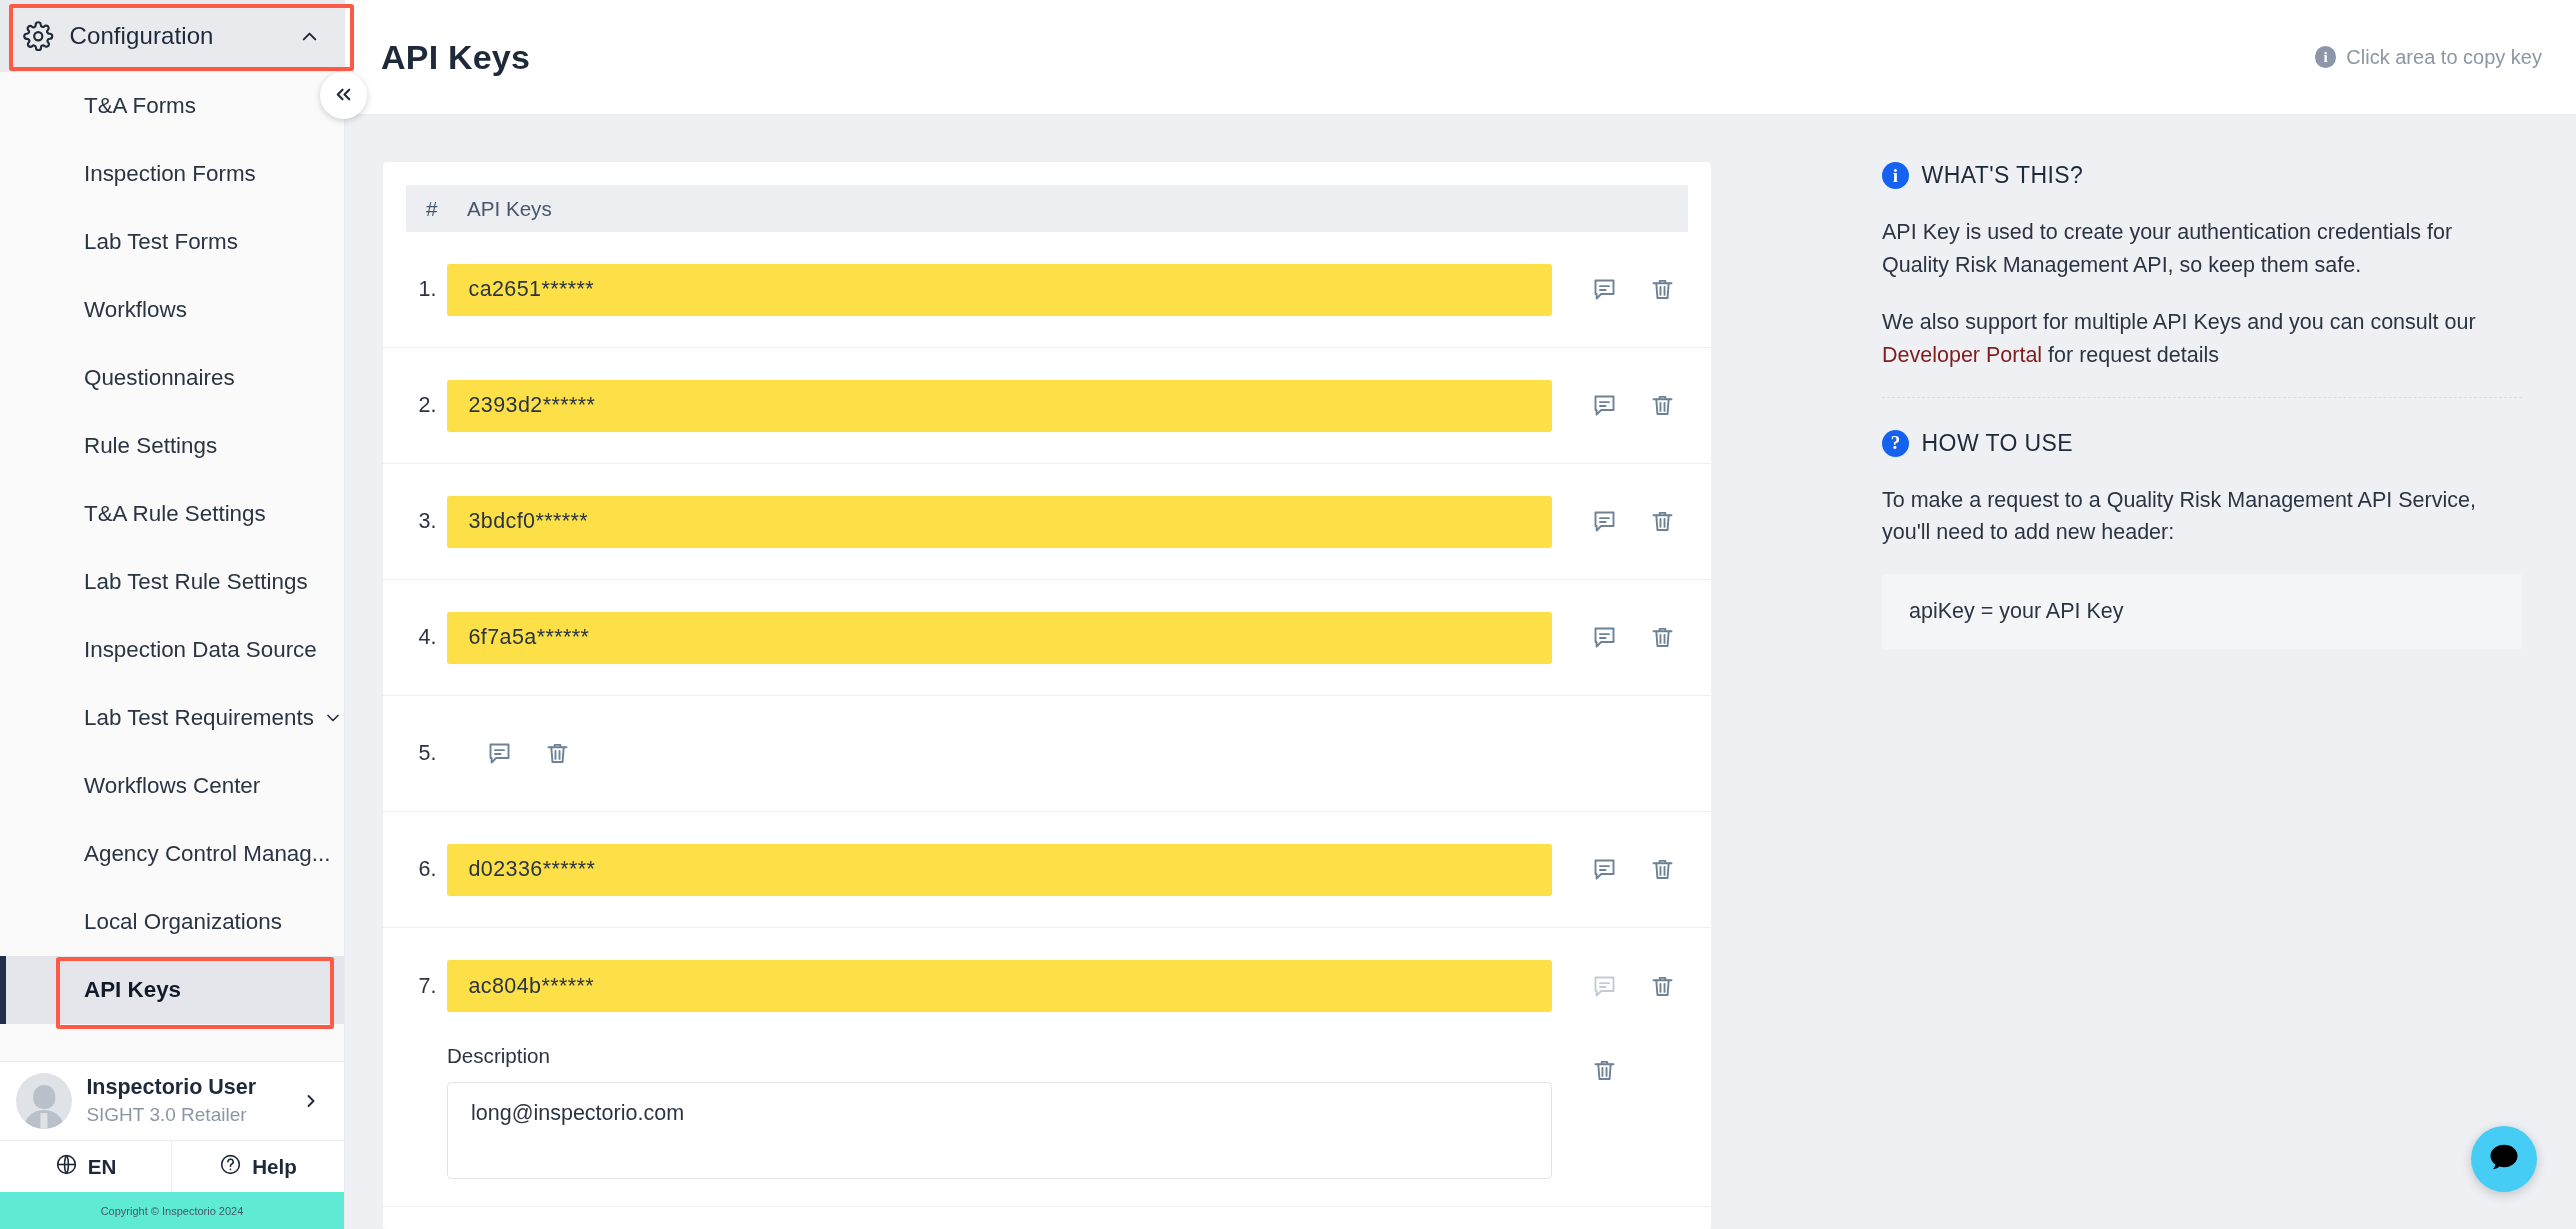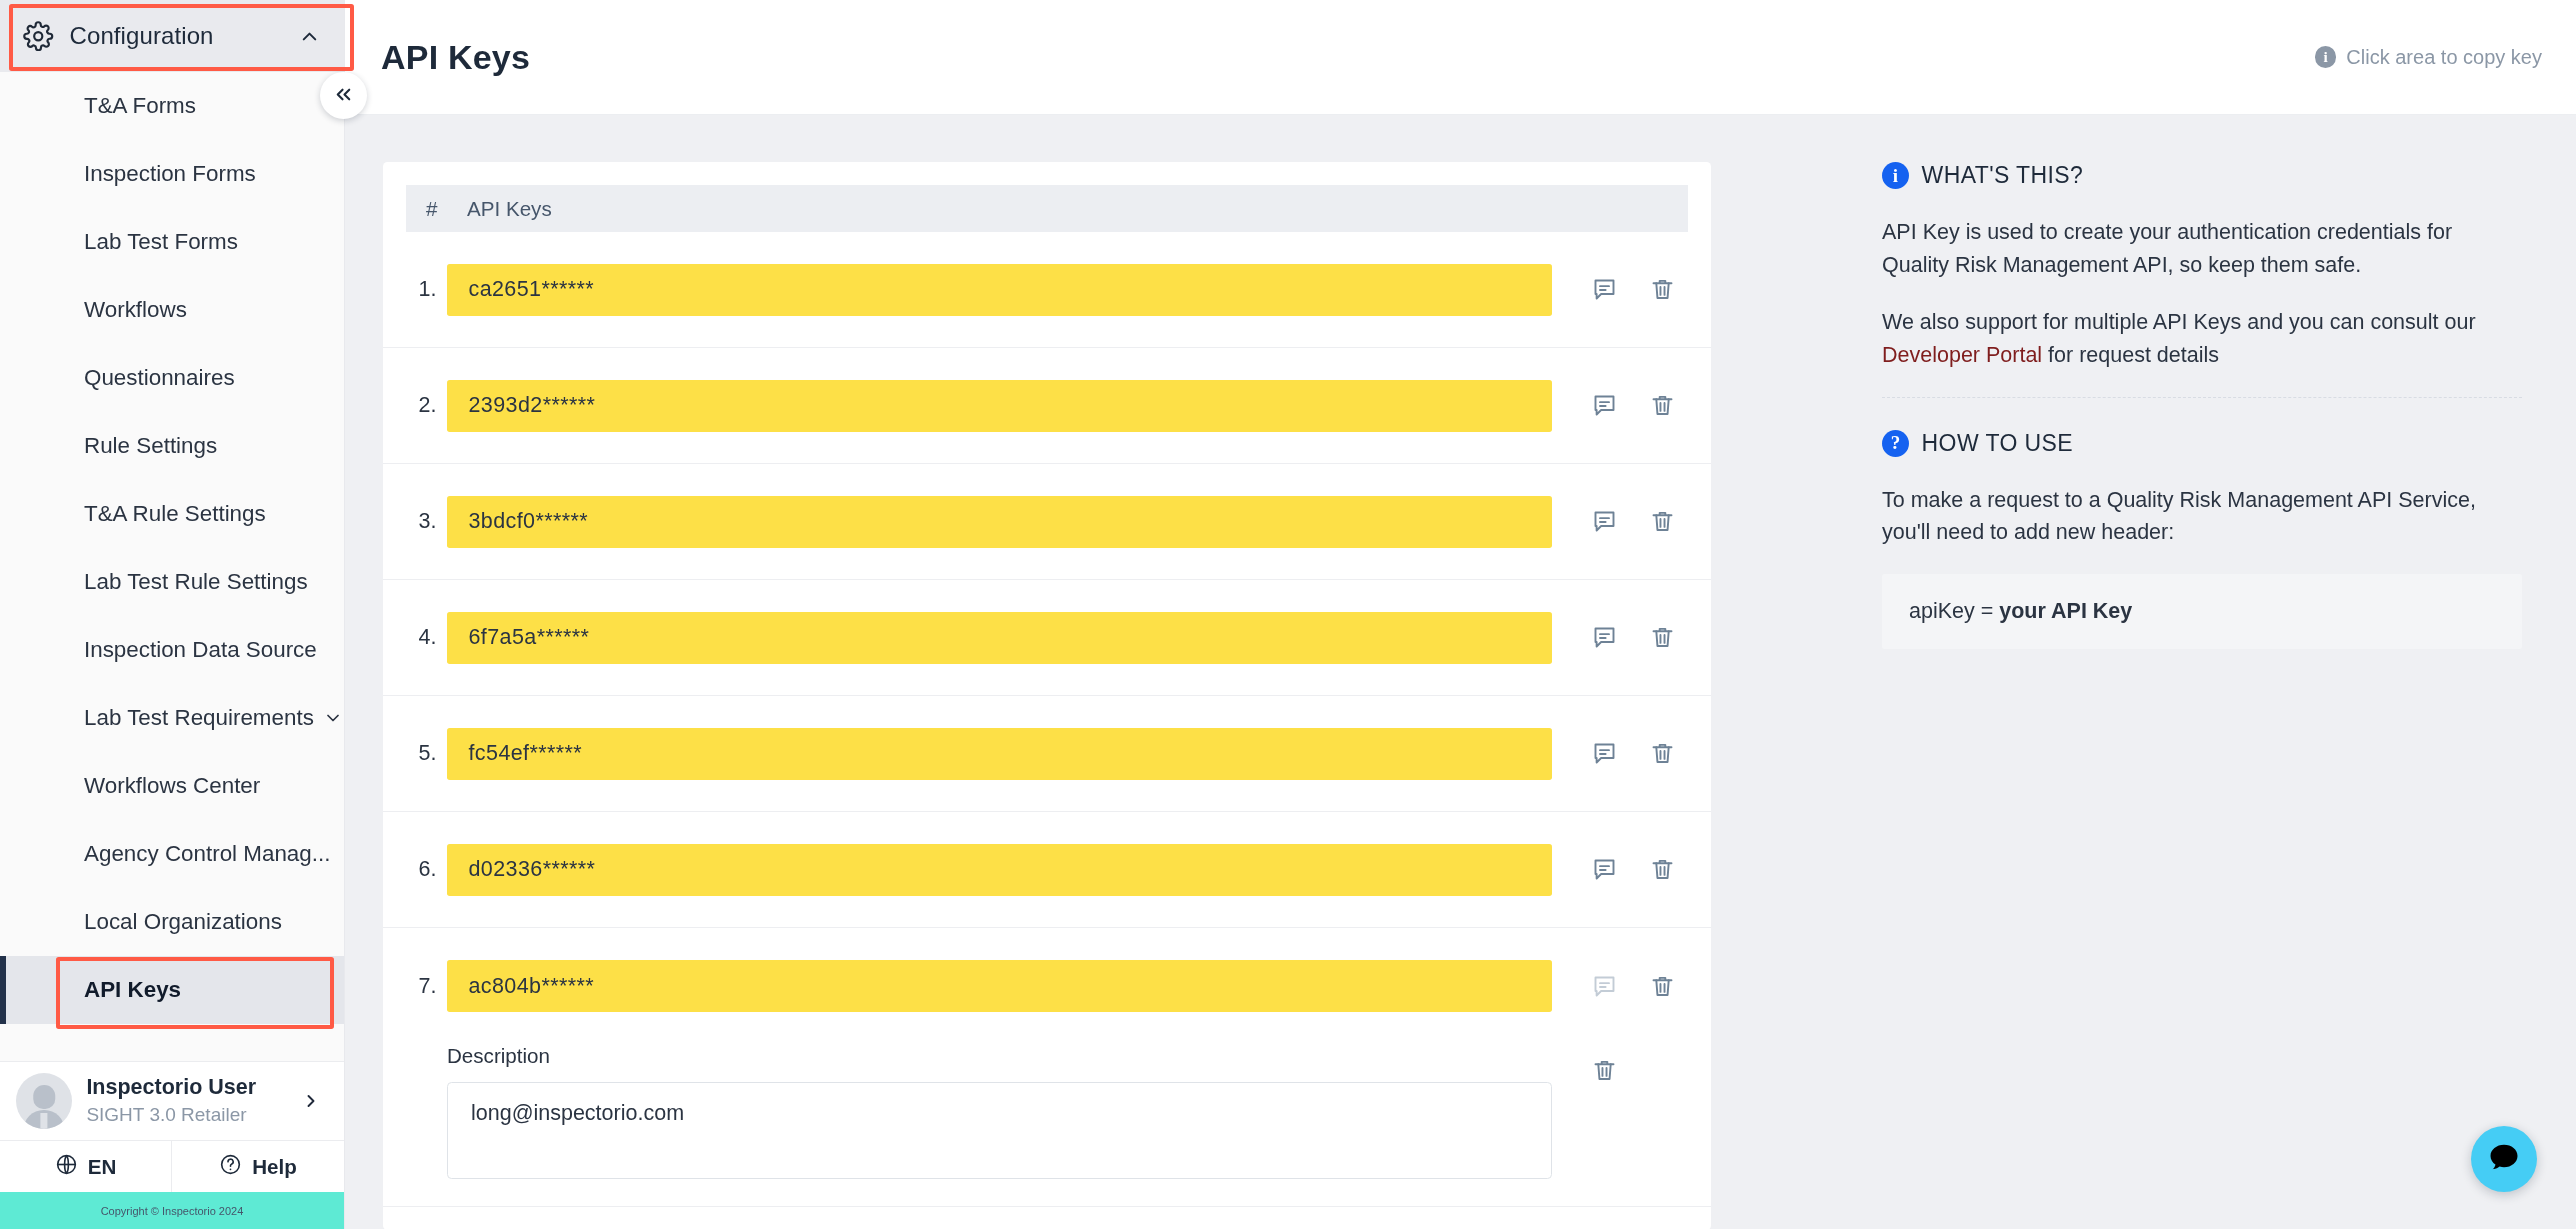--- a/index.html
+++ b/index.html
@@ -162,21 +162,21 @@
     justify-content: center; flex: 0 0 27px; font-family: "Liberation Serif", serif;
   }
   .info-title { font-size: 23px; color: #1e2a3a; letter-spacing: 0.4px; }
   .info-p { font-size: 21.5px; line-height: 1.52; color: #2b3442; margin-bottom: 25px; }
   .info-p a { color: #7f1d1d; text-decoration: none; }
   .divider { border-top: 1.8px dashed #d8dce3; margin: 16px 0 32px 0; }
   .code-box {
     background: #f4f5f7; border-radius: 2.7px; padding: 25px 27px; margin-top: 21.5px;
     font-size: 21.5px; color: #2b3442;
   }
-  .code-box b { font-weight: bold; text-align: right; }
+  .code-box b { font-weight: normal; text-align: right; }
 
   .chat-fab {
     position: absolute; right: 39px; bottom: 38px;
     width: 66px; height: 66px; border-radius: 50%; background: #45cdf5;
     display: flex; align-items: center; justify-content: center;
     box-shadow: 0 2.7px 10.8px rgba(20,30,50,.22);
   }
   .chat-fab svg { width: 36px; height: 36px; color: #000; }
 </style>
 </head>
@@ -399,21 +399,20 @@
                   <path d="M4 6.5h16M9.5 6.5V4.3h5v2.2"></path>
                   <path d="M6.5 6.5l1 13h9l1-13"></path>
                   <path d="M10.2 9.8v7M13.8 9.8v7"></path>
                 </svg>
             </span>
           </div>
         </div>
 
         <div class="key-row">
           <span class="key-idx">5.</span>
-          <div class="key-field">fc54ef******</div>
           <div class="row-actions">
             <span class="icon-btn">
               <svg viewBox="0 0 24 24" fill="none" stroke="currentColor" stroke-width="1.7" stroke-linejoin="round">
                   <path d="M4 4h16v12H9l-4 4v-4H4z"></path>
                   <path d="M8 9h8M8 12.5h5" stroke-linecap="round"></path>
                 </svg>
             </span>
             <span class="icon-btn">
               <svg viewBox="0 0 24 24" fill="none" stroke="currentColor" stroke-width="1.7" stroke-linecap="round" stroke-linejoin="round">
                   <path d="M4 6.5h16M9.5 6.5V4.3h5v2.2"></path>

